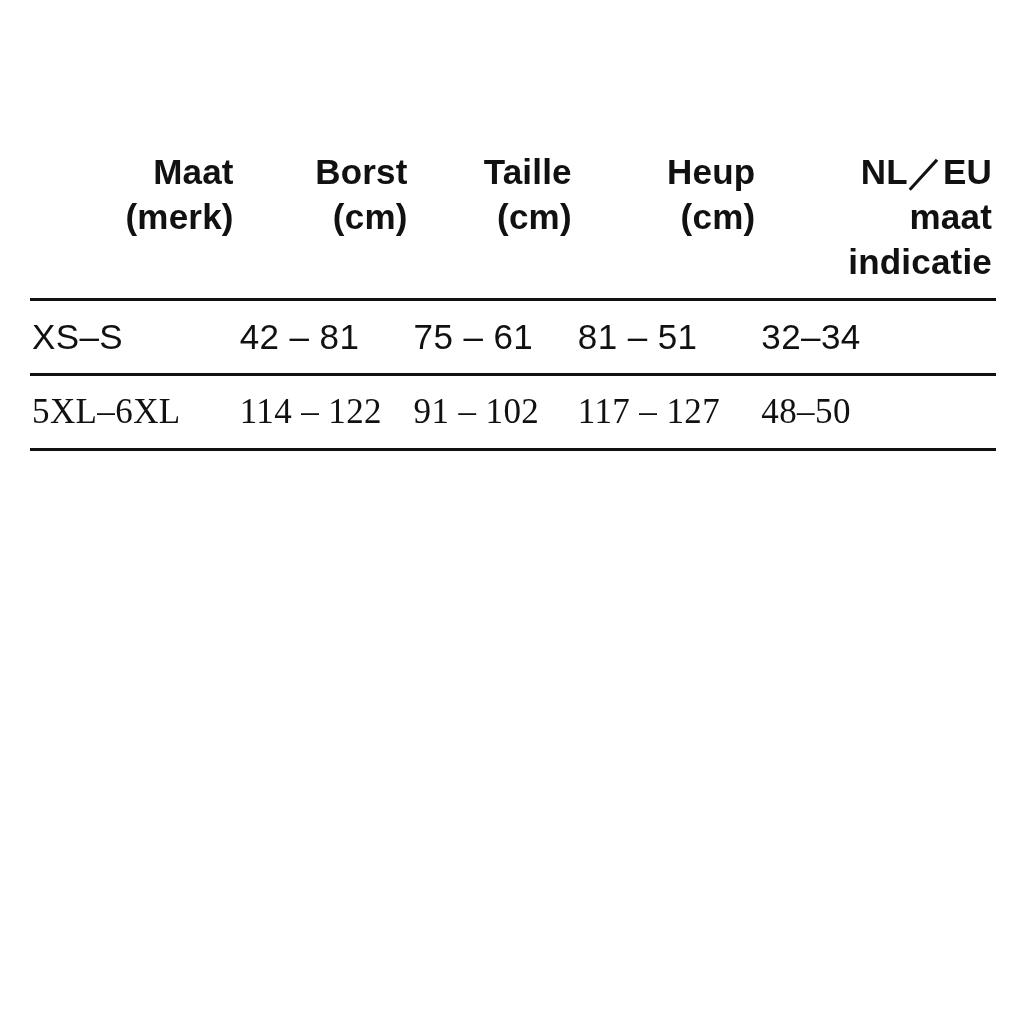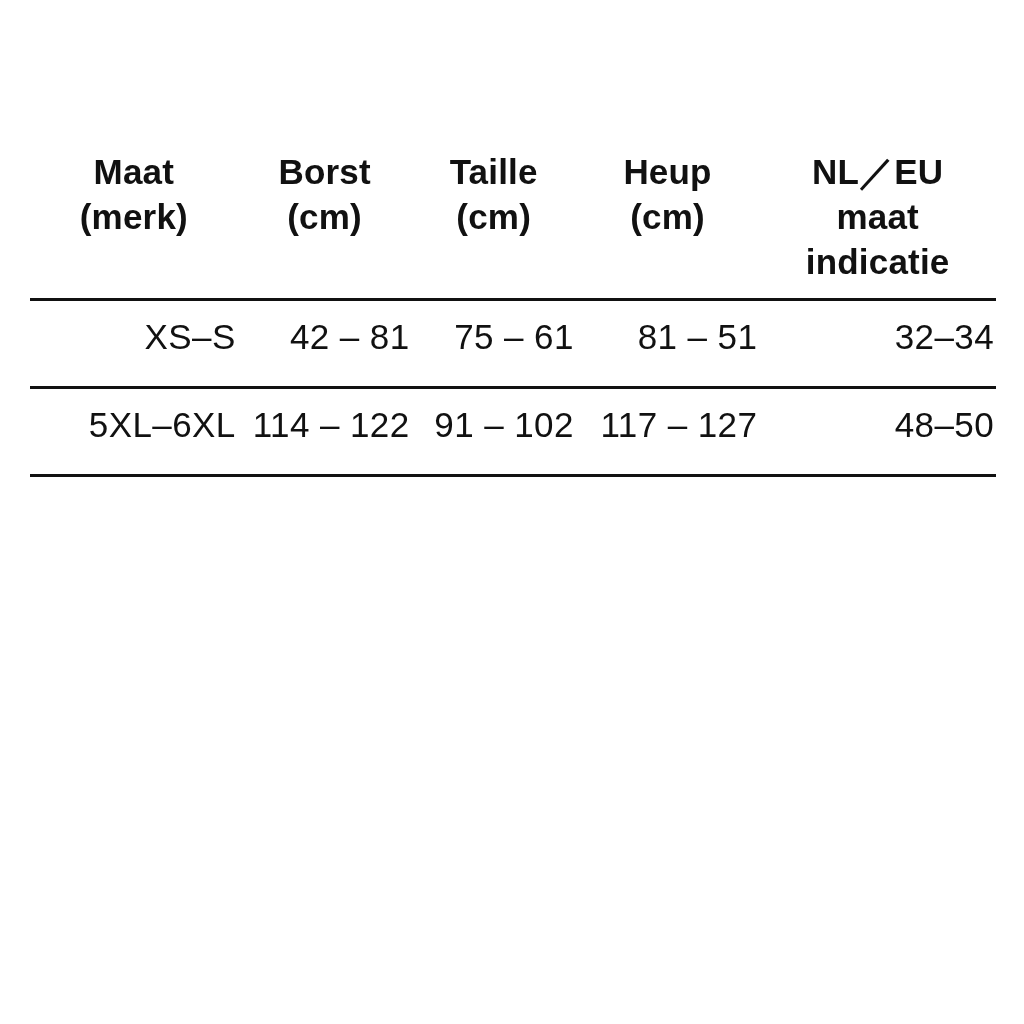--- a/index.html
+++ b/index.html
@@ -34,40 +34,41 @@
   table.size-table col.c0 { width: 21.5%; }
   table.size-table col.c1 { width: 18.0%; }
   table.size-table col.c2 { width: 17.0%; }
   table.size-table col.c3 { width: 19.0%; }
   table.size-table col.c4 { width: 24.5%; }
 
   table.size-table thead th {
     font-size: 35px;
     font-weight: bold;
     line-height: 1.28;
-    text-align: center;
+    text-align: right;
     vertical-align: top;
     padding: 0 4px 14px 4px;
     border-bottom: 3px solid #111111;
     letter-spacing: 0.2px;
   }
   table.size-table thead th .hl {
     display: block;
   }
   table.size-table tbody td {
     font-size: 35px;
     font-weight: normal;
-    text-align: right;
-    padding: 16px 2px 29px 2px;
+    text-align: left;
+    padding: 16px 2px 16px 2px;
     border-bottom: 3px solid #111111;
     white-space: nowrap;
     letter-spacing: 0.4px;
   }
   table.size-table tbody tr:last-child td {
     border-bottom: 3px solid #111111;
+    font-family: Liberation Serif, serif;
   }
 </style>
 </head>
 <body>
 
 <div class="page">
   <div class="table-wrap">
     <table class="size-table">
       <colgroup>
         <col class="c0">

